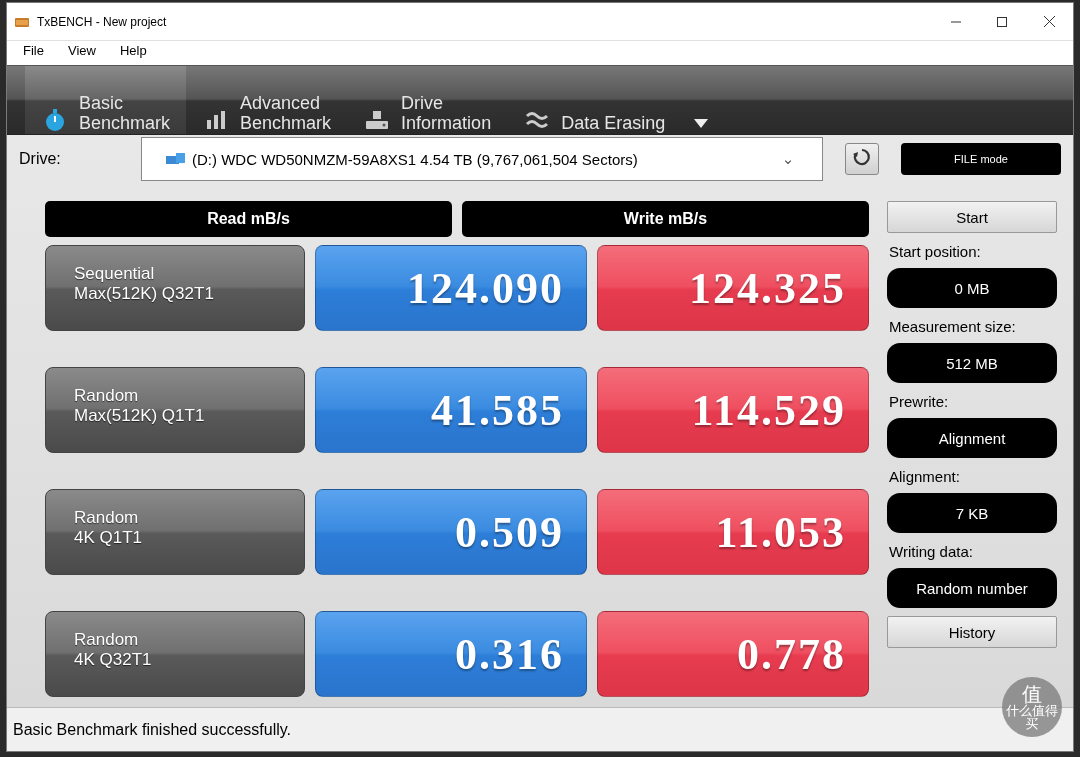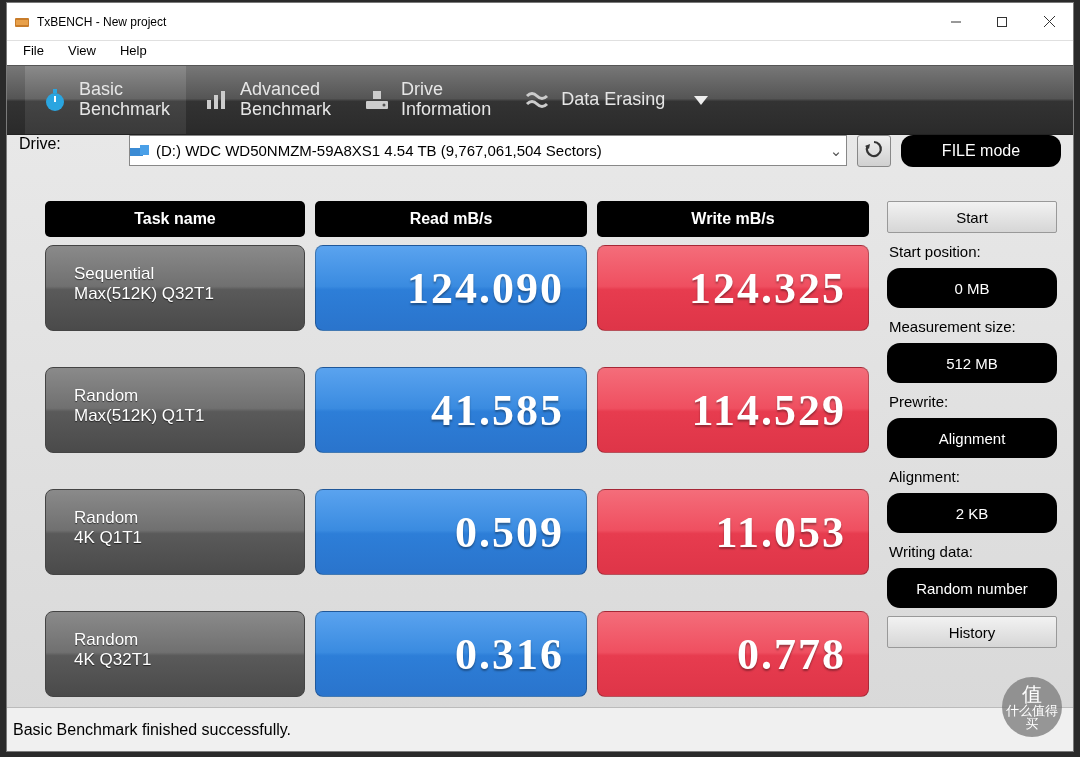--- a/index.html
+++ b/index.html
@@ -7,34 +7,34 @@
 .window{position:absolute;left:6px;top:2px;width:1068px;height:750px;background:#fff;border:1px solid #7a7a7a;display:flex;flex-direction:column}
 .titlebar{height:38px;display:flex;align-items:center;background:#fff;border-bottom:1px solid #e0e0e0}
 .titlebar-icon{width:18px;height:18px;margin:0 6px;display:flex;align-items:center;justify-content:center}
 .titlebar-title{font-size:12px;color:#000;flex:1}
 .win-controls{display:flex;height:100%}
 .win-btn{width:46px;height:100%;display:flex;align-items:center;justify-content:center;font-size:13px;color:#555;background:transparent;border:none;cursor:pointer}
 .win-btn.close{width:48px}
 .menubar{height:24px;display:flex;align-items:flex-start;padding:0 6px;gap:4px;background:#fff}
 .menu-item{padding:2px 10px;font-size:13px;color:#000;cursor:pointer}
 .tabstrip{height:70px;background:linear-gradient(#777,#555 48%,#333 52%,#2a2a2a);display:flex;align-items:stretch;padding-left:18px;border-top:1px solid #555;border-bottom:1px solid #222}
-.tab{display:flex;align-items:center;gap:10px;padding:12px 16px;color:#e6e6e6;font-size:18px;cursor:pointer;position:relative}
+.tab{display:flex;align-items:flex-end;gap:10px;padding:0 16px;color:#e6e6e6;font-size:18px;cursor:pointer;position:relative}
 .tab.active{background:linear-gradient(#8a8a8a,#666 48%,#444 52%,#3a3a3a)}
 .tab-icon{width:28px;height:28px;display:flex;align-items:center;justify-content:center}
 .tab-label{line-height:1.1}
 .tab.overflow{width:40px;justify-content:center}
 .content{flex:1;background:linear-gradient(#e8e8e8,#d8d8d8);display:flex;flex-direction:column;min-height:0}
-.drive-row{height:48px;display:flex;align-items:flex-start;padding:0 12px;gap:10px}
+.drive-row{height:48px;display:flex;align-items:center;padding:0 12px;gap:22px}
 .drive-label{font-size:16px;width:100px}
-.drive-select{flex:1;height:31px;border:1px solid #888;background:#fff;display:flex;align-items:center;padding:0 0;font-size:15px;cursor:pointer}
+.drive-select{flex:1;height:44px;border:1px solid #888;background:#fff;display:flex;align-items:center;padding:0 24px;font-size:15px;cursor:pointer}
 .drive-select-icon{width:20px;height:14px;margin-right:6px}
 .drive-select-text{flex:1}
 .drive-select-chev{width:20px;text-align:center;color:#555}
 .refresh-btn{width:34px;height:32px;border:1px solid #888;background:linear-gradient(#f0f0f0,#d0d0d0);border-radius:3px;display:flex;align-items:center;justify-content:center;cursor:pointer}
-.file-mode{width:160px;height:32px;background:#000;color:#fff;border-radius:12px;display:flex;align-items:center;justify-content:center;font-size:16px}
+.file-mode{width:160px;height:32px;background:#000;color:#fff;border-radius:4px;display:flex;align-items:center;justify-content:center;font-size:11px}
 .main{flex:1;display:flex;gap:18px;padding:18px 16px 10px 38px;min-height:0}
 .bench-area{flex:1;display:flex;flex-direction:column;gap:8px;min-height:0}
 .hdr-row{display:flex;gap:10px;height:36px}
 .hdr-cell{background:#000;border-radius:5px;color:#fff;display:flex;align-items:center;justify-content:center;font-size:16px;font-weight:bold}
 .hdr-cell.task{width:260px}
 .hdr-cell.read{flex:1}
 .hdr-cell.write{flex:1}
 .data-rows{flex:1;display:flex;flex-direction:column;justify-content:space-between;min-height:0}
 .data-row{display:flex;gap:10px;height:86px}
 .task-cell{width:260px;background:linear-gradient(#8a8a8a,#707070 48%,#5a5a5a 52%,#4a4a4a);border-radius:8px;border:1px solid #444;color:#fff;padding:18px 0 16px 28px;font-size:17px;text-shadow:0 1px 1px rgba(0,0,0,.6)}
@@ -153,21 +153,20 @@
               <path d="M10 3 A7 7 0 1 1 3.5 7" fill="none" stroke="#333" stroke-width="2.2"></path>
               <polygon points="1,7 6,5 5,10" fill="#333"></polygon>
             </svg></span>
       </div>
       <div class="file-mode">FILE mode</div>
     </div>
 
     <div class="main">
       <div class="bench-area">
         <div class="hdr-row">
-          <div class="hdr-cell task">Task name</div>
           <div class="hdr-cell read">Read mB/s</div>
           <div class="hdr-cell write">Write mB/s</div>
         </div>
         <div class="data-rows">
           <div class="data-row">
             <div class="task-cell">
                 <span class="l1">Sequential</span>
                 <span class="l2">Max(512K) Q32T1</span>
               </div>
             <div class="val-cell read">124.090</div>
@@ -202,21 +201,21 @@
 
       <div class="side">
         <div class="side-btn">Start</div>
         <div class="side-label">Start position:</div>
         <div class="side-val">0 MB</div>
         <div class="side-label">Measurement size:</div>
         <div class="side-val">512 MB</div>
         <div class="side-label">Prewrite:</div>
         <div class="side-val">Alignment</div>
         <div class="side-label">Alignment:</div>
-        <div class="side-val">2 KB</div>
+        <div class="side-val">7 KB</div>
         <div class="side-label">Writing data:</div>
         <div class="side-val">Random number</div>
         <div class="side-btn">History</div>
       </div>
     </div>
 
     <div class="status">Basic Benchmark finished successfully.</div>
   </div>
 </div>
 

